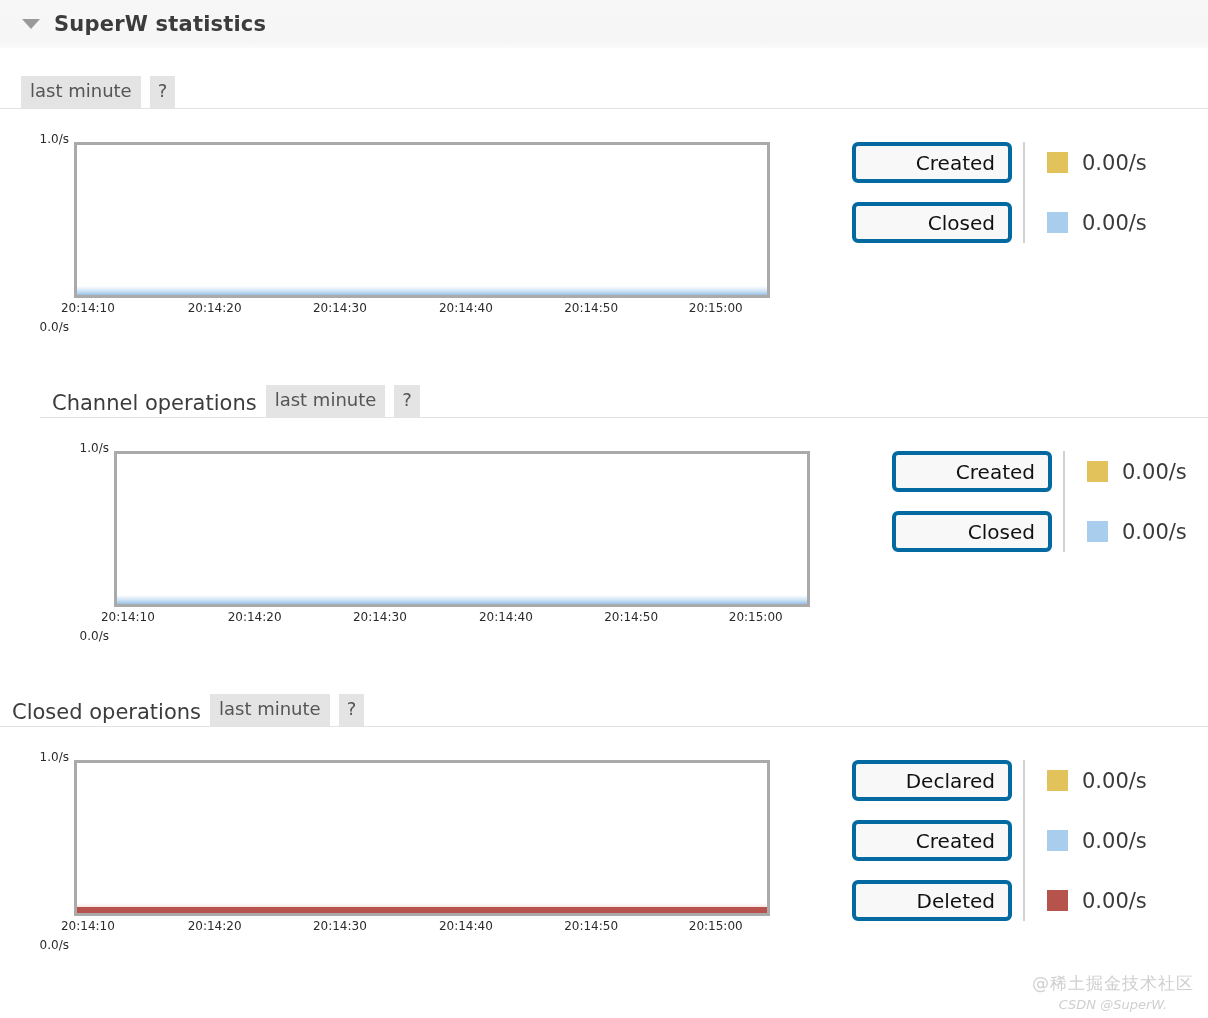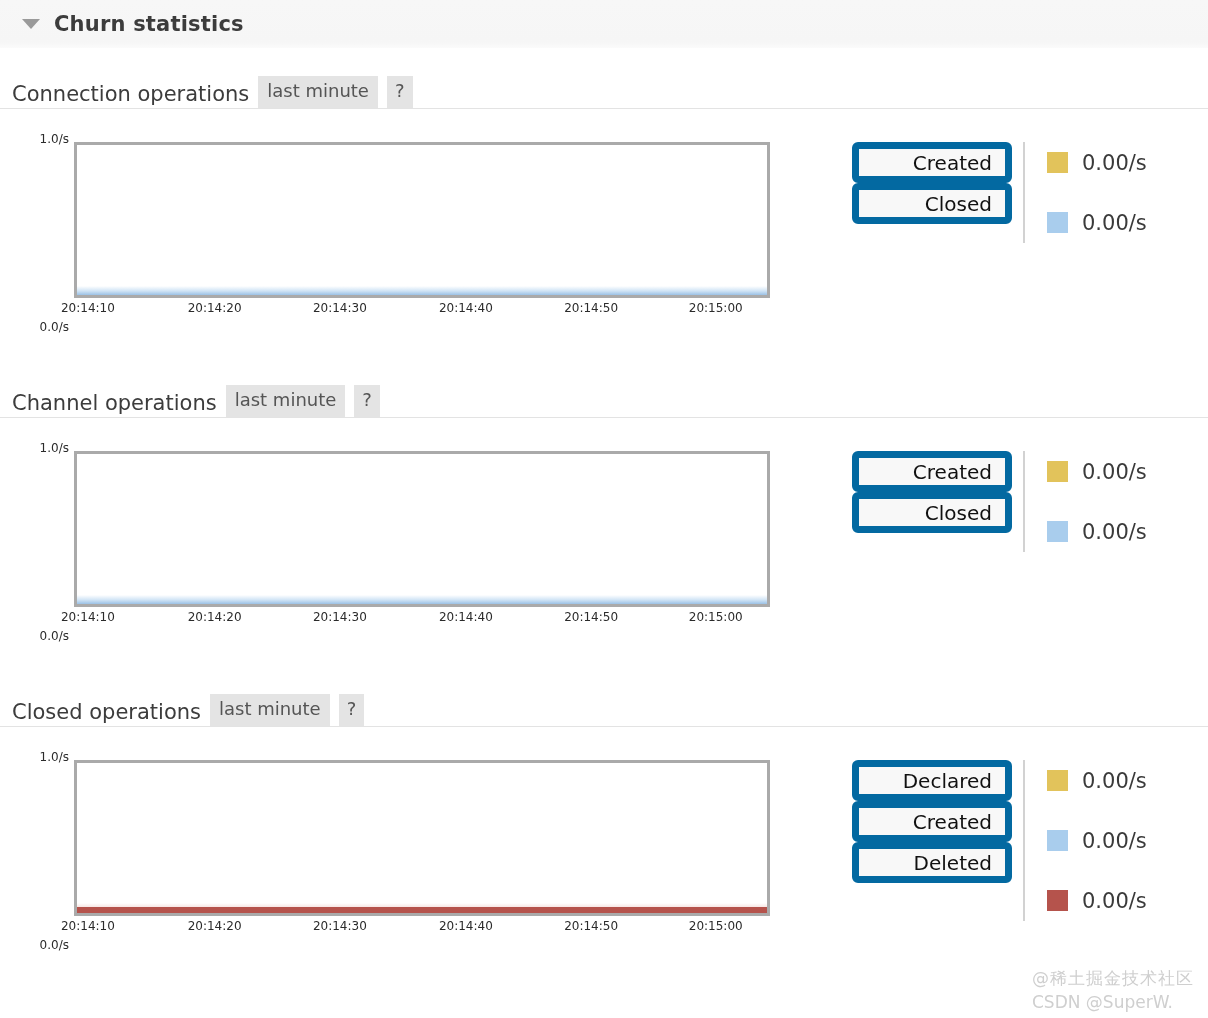--- a/index.html
+++ b/index.html
@@ -93,61 +93,61 @@
     margin-top: 3px;
   }
   .xtick { position: absolute; transform: translateX(-50%); white-space: nowrap; }
 
   
   .legend { display: flex; align-items: flex-start; }
   .legend-buttons { display: flex; flex-direction: column; }
   .legend-btn {
     width: 160px; height: 41px;
     background: #f8f8f8;
-    border: 7px solid #0369a1;
+    border: 4px solid #0369a1;
     border-radius: 6px;
     display: flex; align-items: center; justify-content: flex-end;
     padding-right: 13px;
     font-size: 20px; color: #111;
+    margin-bottom: 19px;
     font-family: "DejaVu Sans", "Liberation Sans", sans-serif;
   }
   .legend-divider {
     width: 2px; background: #d2d2d2;
     margin: 0 22px 0 11px;
   }
   .legend-values { display: flex; flex-direction: column; }
   .legend-value {
     height: 41px; display: flex; align-items: center;
     margin-bottom: 19px;
     justify-content: flex-end;
   }
   .swatch {
     width: 21px; height: 21px; margin-right: 14px; flex: none;
   }
   .val-text { font-size: 21px; color: #3a3a3a; }
 
   
   .watermark {
     position: absolute; right: 14px; bottom: 6px;
-    text-align: left; pointer-events: none;
+    text-align: center; pointer-events: none;
   }
   .wm-main { font-size: 17px; color: #cfcfcf; letter-spacing: 1px; }
-  .wm-sub  { font-size: 17px; color: #cfcfcf; margin-top: 2px; }
+  .wm-sub  { font-size: 13px; color: #cfcfcf; margin-top: 2px; font-style: italic; }
 </style>
 </head>
 <body>
 
 <div class="section-bar">
   <span class="caret"></span>
-  <span class="section-title">Churn statistics</span>
+  <span class="section-title">SuperW statistics</span>
 </div>
 
 <div class="block" style="margin-top:22px;">
   <div class="block-head">
-    <h2>Connection operations</h2>
     <span class="badge">last minute</span>
     <span class="badge help">?</span>
   </div>
   <div class="rule"></div>
 
   <div class="chart-row" style="margin-top:33px;">
     <div class="chart-wrap" style="margin-left:74px; width:696px;">
       <span class="ylab top">1.0/s</span>
       <span class="ylab bottom">0.0/s</span>
       <div class="plot" style="height:156px;">
@@ -176,21 +176,21 @@
         </div>
         <div class="legend-value">
           <span class="swatch" style="background:#a9cded;"></span>
           <span class="val-text">0.00/s</span>
         </div>
       </div>
     </div>
   </div>
 </div>
 
-<div class="block" style="margin-top:56px;">
+<div class="block" style="margin-top:56px;padding-left:40px;">
   <div class="block-head">
     <h2>Channel operations</h2>
     <span class="badge">last minute</span>
     <span class="badge help">?</span>
   </div>
   <div class="rule"></div>
 
   <div class="chart-row" style="margin-top:33px;">
     <div class="chart-wrap" style="margin-left:74px; width:696px;">
       <span class="ylab top">1.0/s</span>

